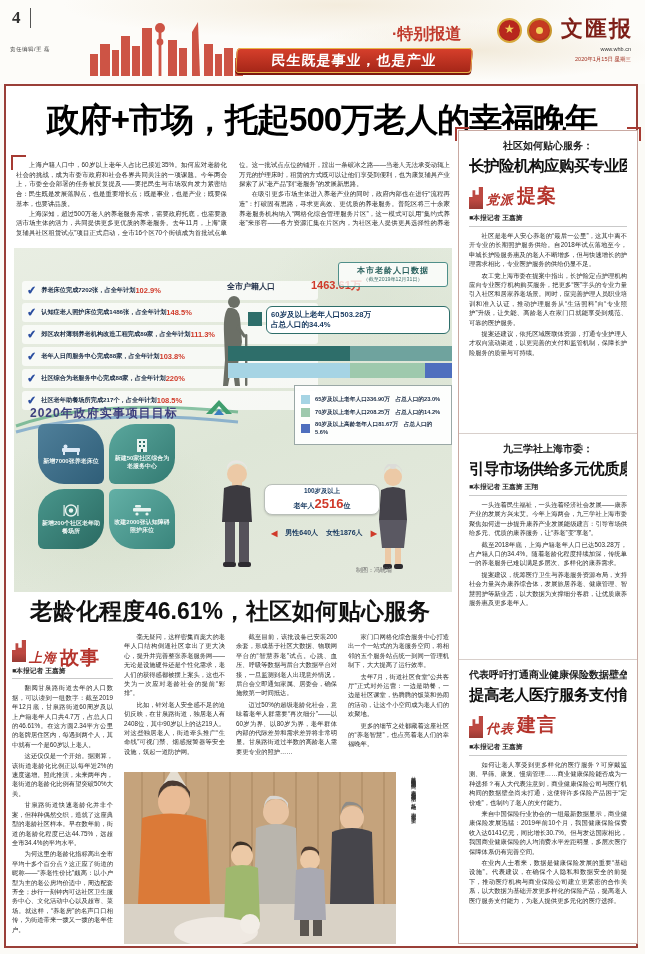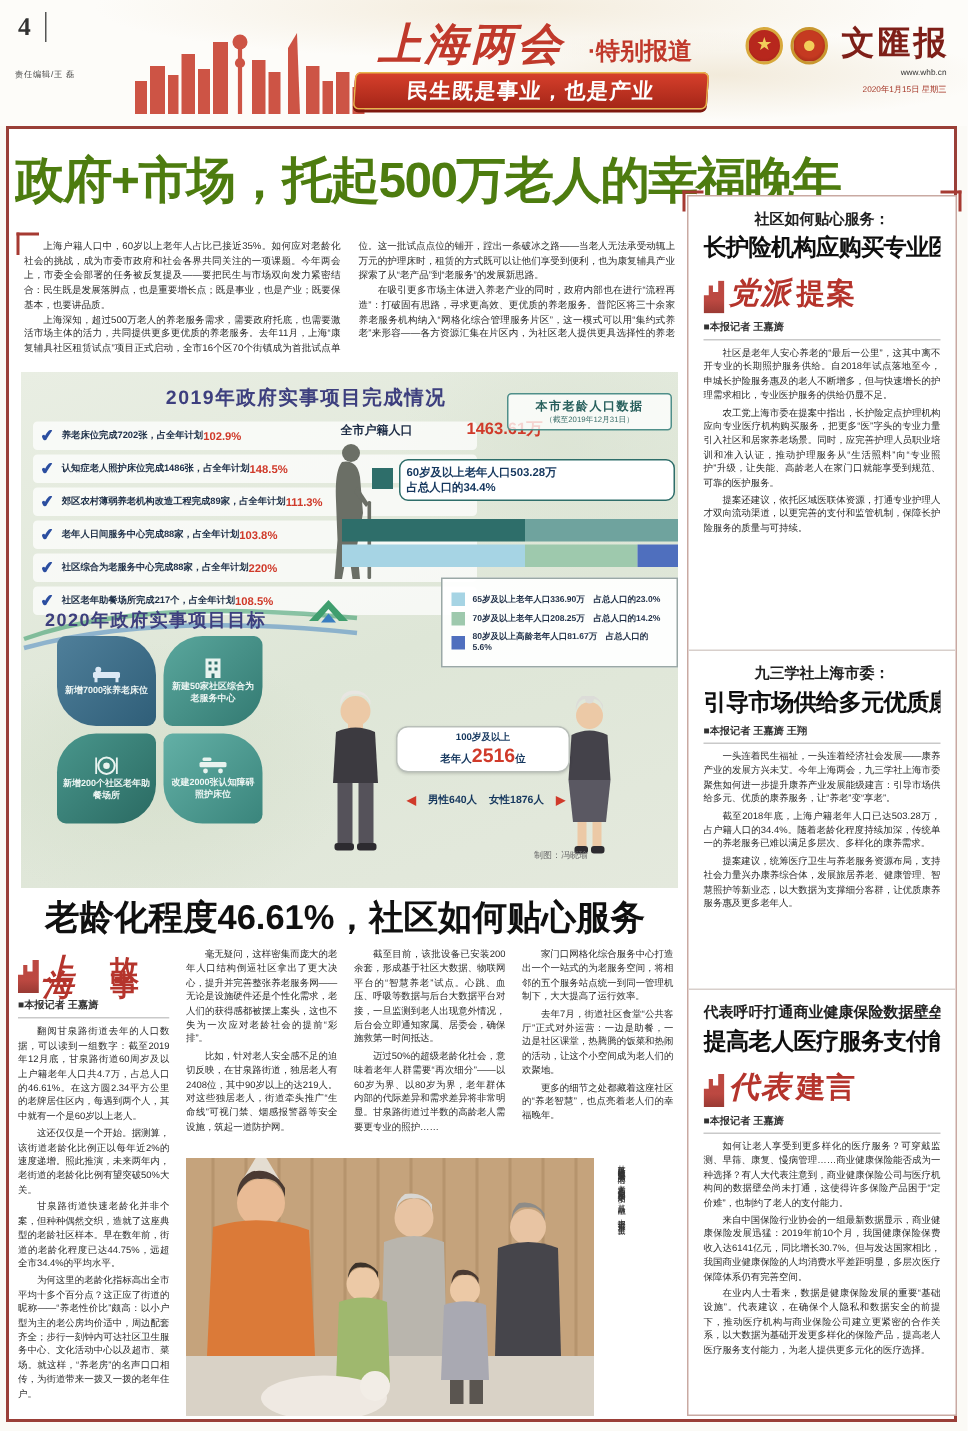--- a/index.html
+++ b/index.html
@@ -25,21 +25,21 @@
   .banner { position:absolute; left:236px; top:48px; width:236px; height:25px; background:linear-gradient(#d8402c,#a32517); border-radius:4px; transform:skewX(-4deg); box-shadow:0 2px 0 #7d170d, 0 0 0 1px #e8b64c inset; display:flex; align-items:center; justify-content:center; }
   .banner span { color:#fff; font-size:14px; font-weight:900; letter-spacing:1px; }
   .brand { position:absolute; right:12px; top:14px; font-family:"Liberation Serif", serif; font-size:22px; font-weight:900; color:#7e1f18; letter-spacing:2px; }
   .site { position:absolute; right:14px; top:46px; font-size:5.5px; color:#333; text-align:right; }
   .date { position:absolute; right:14px; top:56px; font-size:5.5px; color:#a33324; text-align:right; }
 
   
   .frame { position:absolute; left:4px; top:84px; width:634px; height:864px; border:2px solid #9a3f38; background:#fff; }
 
   
-  .main-headline { position:absolute; left:10px; top:94px; width:624px; height:54px; font-size:33px; line-height:52px; font-weight:900; color:#4d7c0f; text-align:left; white-space:nowrap; overflow:hidden; letter-spacing:-1px; }
+  .main-headline { position:absolute; left:10px; top:94px; width:624px; height:54px; font-size:33px; line-height:52px; font-weight:900; color:#000000; text-align:center; white-space:nowrap; overflow:hidden; letter-spacing:-1px; }
   .lead-bracket { position:absolute; left:11px; top:155px; width:15px; height:15px; border-left:2px solid #a63a32; border-top:2px solid #a63a32; }
   .lead-text { position:absolute; left:16px; top:160px; width:434px; height:86px; column-count:2; column-gap:12px; font-size:6.4px; line-height:9.7px; text-align:justify; color:#2a2a2a; overflow:hidden; }
   .lead-text p { text-indent:2em; }
 
   
   .info { position:absolute; left:14px; top:248px; width:438px; height:344px; background:linear-gradient(160deg,#e9eee3 0%, #dee6d7 55%, #e4e9dd 100%); overflow:hidden; }
   .info-blob { position:absolute; border-radius:50%; opacity:.5; }
   .ib1 { left:-40px; top:180px; width:260px; height:180px; background:radial-gradient(#cfdac4, rgba(207,218,196,0) 70%); }
   .ib2 { left:250px; top:-30px; width:220px; height:160px; background:radial-gradient(#d7e0cf, rgba(215,224,207,0) 70%); }
   .t2019 { position:absolute; left:40px; top:8px; width:300px; text-align:center; font-size:13px; font-weight:900; color:#3d3f7e; letter-spacing:1px; }
@@ -92,21 +92,21 @@
 
   
   .story-headline { position:absolute; left:12px; top:596px; width:436px; font-size:23px; font-weight:900; color:#101010; text-align:center; white-space:nowrap; overflow:hidden; }
   .story-body { position:absolute; left:12px; top:632px; width:440px; display:flex; gap:11px; }
   .scol { width:101px; overflow:hidden; font-size:6.3px; line-height:9.4px; text-align:justify; color:#2a2a2a; }
   .scol p { text-indent:2em; margin-bottom:2px; }
   .scol.c1 { height:310px; }
   .scol.c2,.scol.c3,.scol.c4 { height:136px; }
   .stamp { display:flex; align-items:flex-end; gap:3px; margin-bottom:4px; height:30px; }
   .stamp .sk { width:14px; height:22px; background:linear-gradient(#b5342c 60%, #8e241d); clip-path:polygon(0 100%,0 45%,25% 45%,25% 15%,45% 15%,45% 35%,70% 35%,70% 0,100% 0,100% 100%); opacity:.9; }
-  .stamp .wa { font-family:"Liberation Serif", serif; font-style:italic; font-size:20px; font-weight:900; color:#b5342c; letter-spacing:1px; }
+  .stamp .wa { font-family:"Liberation Serif", serif; font-style:italic; font-size:13px; font-weight:900; color:#b5342c; letter-spacing:1px; }
   .stamp .wb { font-size:19px; font-weight:900; color:#b5342c; letter-spacing:1px; }
   .byline { font-size:6.8px; font-weight:bold; color:#333; border-bottom:1px solid #c9c9c9; padding-bottom:3px; margin-bottom:4px; white-space:nowrap; overflow:hidden; }
   .subhead { border:1px solid transparent; position:relative; margin:4px 0 5px; padding:3px 2px; text-align:center; }
   .subhead .tl { position:absolute; right:-1px; top:-1px; width:12px; height:12px; border-right:1.5px solid #a63a32; border-top:1.5px solid #a63a32; }
   .subhead .bl { position:absolute; left:-1px; bottom:-1px; width:12px; height:12px; border-left:1.5px solid #a63a32; border-bottom:1.5px solid #a63a32; }
   .subhead div { font-size:7.6px; font-weight:900; color:#b03028; line-height:11px; white-space:nowrap; }
   .photo { position:absolute; left:124px; top:772px; width:272px; height:172px; overflow:hidden; background:#c2a07a; }
   .photo-caption { position:absolute; left:398px; top:772px; width:20px; height:172px; writing-mode:vertical-rl; font-size:5.2px; line-height:8px; color:#333; letter-spacing:.5px; }
 
   
@@ -144,21 +144,20 @@
         <rect x="72.6" y="16" width="2.8" height="46"></rect>
       <rect x="82" y="26" width="9" height="36"></rect>
         <rect x="93" y="34" width="8" height="28"></rect>
       <polygon points="106,62 106,18 112,8 114,62"></polygon>
         <rect x="118" y="30" width="9" height="32"></rect>
       <rect x="129" y="40" width="7" height="22"></rect>
         <rect x="138" y="34" width="9" height="28"></rect>
       <rect x="149" y="44" width="8" height="18"></rect>
     </g>
   </svg>
-  <div class="sec-title">上海两会</div>
   <div class="sec-sub">·特别报道</div>
   <div class="emblem emblem-nat">
       <div class="star">★</div>
     </div>
   <div class="emblem emblem-cppcc">
       <div class="dot"></div>
     </div>
   <div class="banner">
       <span>民生既是事业，也是产业</span>
     </div>
@@ -174,21 +173,20 @@
 <div class="lead-text">
   <p>上海户籍人口中，60岁以上老年人占比已接近35%。如何应对老龄化社会的挑战，成为市委市政府和社会各界共同关注的一项课题。今年两会上，市委全会部署的任务被反复提及——要把民生与市场双向发力紧密结合：民生既是发展落脚点，也是重要增长点；既是事业，也是产业；既要保基本，也要讲品质。</p>
   <p>上海深知，超过500万老人的养老服务需求，需要政府托底，也需要激活市场主体的活力，共同提供更多更优质的养老服务。去年11月，上海“康复辅具社区租赁试点”项目正式启动，全市16个区70个街镇成为首批试点单位。这一批试点点位的铺开，蹚出一条破冰之路——当老人无法承受动辄上万元的护理床时，租赁的方式既可以让他们享受到便利，也为康复辅具产业探索了从“老产品”到“老服务”的发展新思路。</p>
   <p>在吸引更多市场主体进入养老产业的同时，政府内部也在进行“流程再造”：打破固有思路，寻求更高效、更优质的养老服务。普陀区将三十余家养老服务机构纳入“网格化综合管理服务片区”，这一模式可以用“集约式养老”来形容——各方资源汇集在片区内，为社区老人提供更具选择性的养老服务……涉及到人的服务，无论是顶层设计还是个体方案，“大城养老”的探索正在路上。</p>
 </div>
 
 <div class="info">
   <div class="info-blob ib1"></div>
   <div class="info-blob ib2"></div>
 
-  <div class="t2019">2019年政府实事项目完成情况</div>
 
   <div class="chk-list">
     <div class="chk-row">
         <span class="chk-mark">✔</span>
         <span class="chk-text">养老床位完成7202张，占全年计划</span>
         <span class="chk-pct">102.9%</span>
       </div>
     <div class="chk-row">
         <span class="chk-mark">✔</span>
         <span class="chk-text">认知症老人照护床位完成1486张，占全年计划</span>

